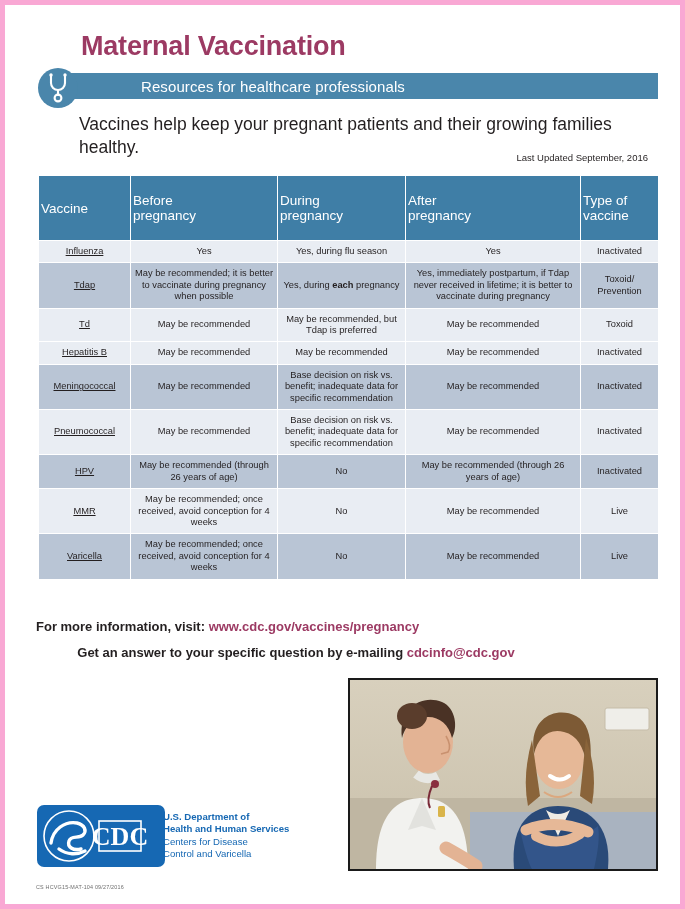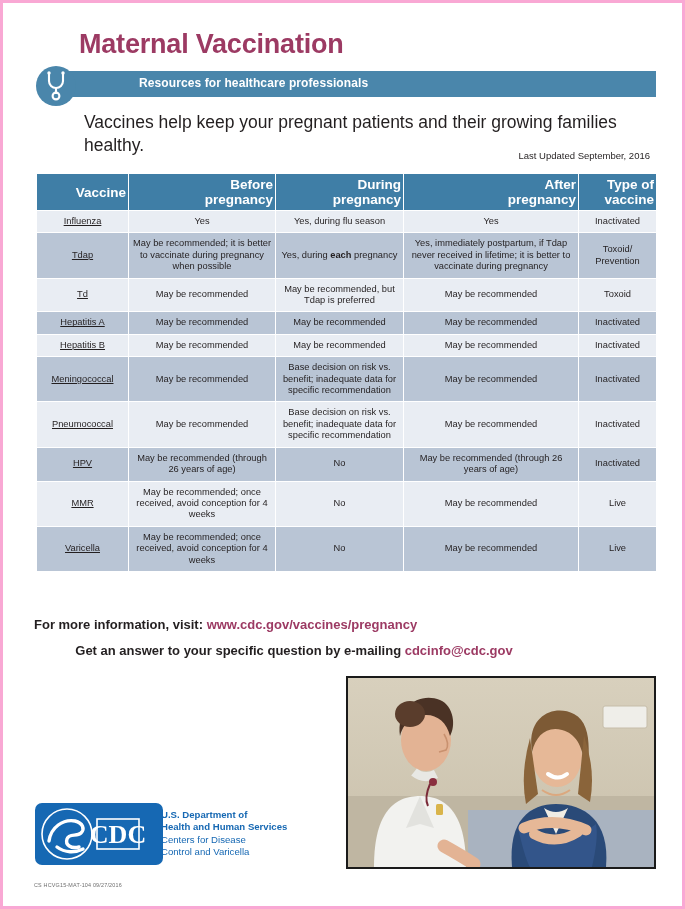--- a/index.html
+++ b/index.html
@@ -11,21 +11,21 @@
     font-family: "Liberation Sans", sans-serif;
     color: #231f20;
     position: relative;
     overflow: hidden;
   }
   .page {
     position: relative;
     width: 685px;
     height: 909px;
     background: #ffffff;
-    border: 3px solid #f9a8d4;
+    border: 5px solid #f9a8d4;
   }
 
   
   .title {
     position: absolute;
     left: 76px;
     top: 26px;
     font-size: 27px;
     font-weight: bold;
     color: #9c3a63;
@@ -56,37 +56,36 @@
     width: 40px;
     height: 40px;
     border-radius: 50%;
     background: #4a86ab;
   }
   .banner-circle svg { position: absolute; left: 8px; top: 5px; }
   .banner-text {
     position: absolute;
     left: 56px;
     top: 5px;
-    font-size: 12px;
-    font-weight: bold;
+    font-size: 15px;
+    font-weight: normal;
     color: #ffffff;
     letter-spacing: 0.1px;
     padding-left: 47px;
   }
 
   
   .lead {
     position: absolute;
     left: 74px;
     top: 108px;
     width: 540px;
     font-size: 17.5px;
     line-height: 23px;
     color: #231f20;
-    margin-left: 7px;
   }
   .updated {
     position: absolute;
     right: 32px;
     top: 147px;
     font-size: 9.5px;
     color: #231f20;
   }
 
   
@@ -95,25 +94,25 @@
     left: 33px;
     top: 170px;
     width: 620px;
     border-collapse: collapse;
     table-layout: fixed;
   }
   table.vax th {
     background: #3f7ea6;
     color: #ffffff;
     font-size: 13.5px;
-    font-weight: bold;
+    font-weight: normal;
     line-height: 15px;
-    padding: 3px 2px;
+    padding: 17px 2px;
     border: 1px solid #ffffff;
-    text-align: right;
+    text-align: left;
     vertical-align: middle;
   }
   table.vax td {
     font-size: 9.3px;
     line-height: 11.4px;
     text-align: center;
     vertical-align: middle;
     padding: 5px 4px;
     border: 1px solid #ffffff;
     color: #231f20;
@@ -232,27 +231,20 @@
           <td>Yes, immediately postpartum, if Tdap never received in lifetime; it is better to vaccinate during pregnancy</td>
           <td>Toxoid/ Prevention</td>
         </tr>
         <tr class="odd">
           <td class="vname">Td</td>
           <td>May be recommended</td>
           <td>May be recommended, but Tdap is preferred</td>
           <td>May be recommended</td>
           <td>Toxoid</td>
         </tr>
-        <tr class="even">
-          <td class="vname">Hepatitis A</td>
-          <td>May be recommended</td>
-          <td>May be recommended</td>
-          <td>May be recommended</td>
-          <td>Inactivated</td>
-        </tr>
         <tr class="odd">
           <td class="vname">Hepatitis B</td>
           <td>May be recommended</td>
           <td>May be recommended</td>
           <td>May be recommended</td>
           <td>Inactivated</td>
         </tr>
         <tr class="even">
           <td class="vname">Meningococcal</td>
           <td>May be recommended</td>

